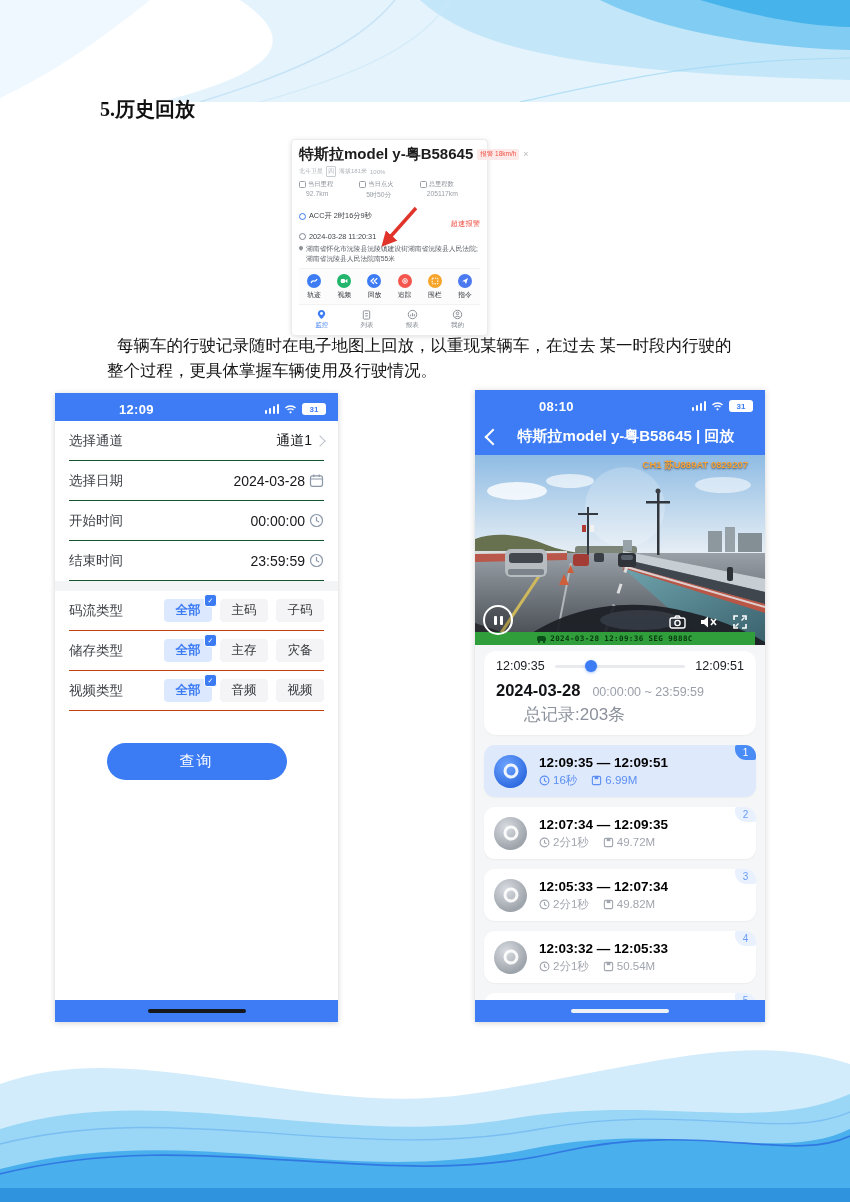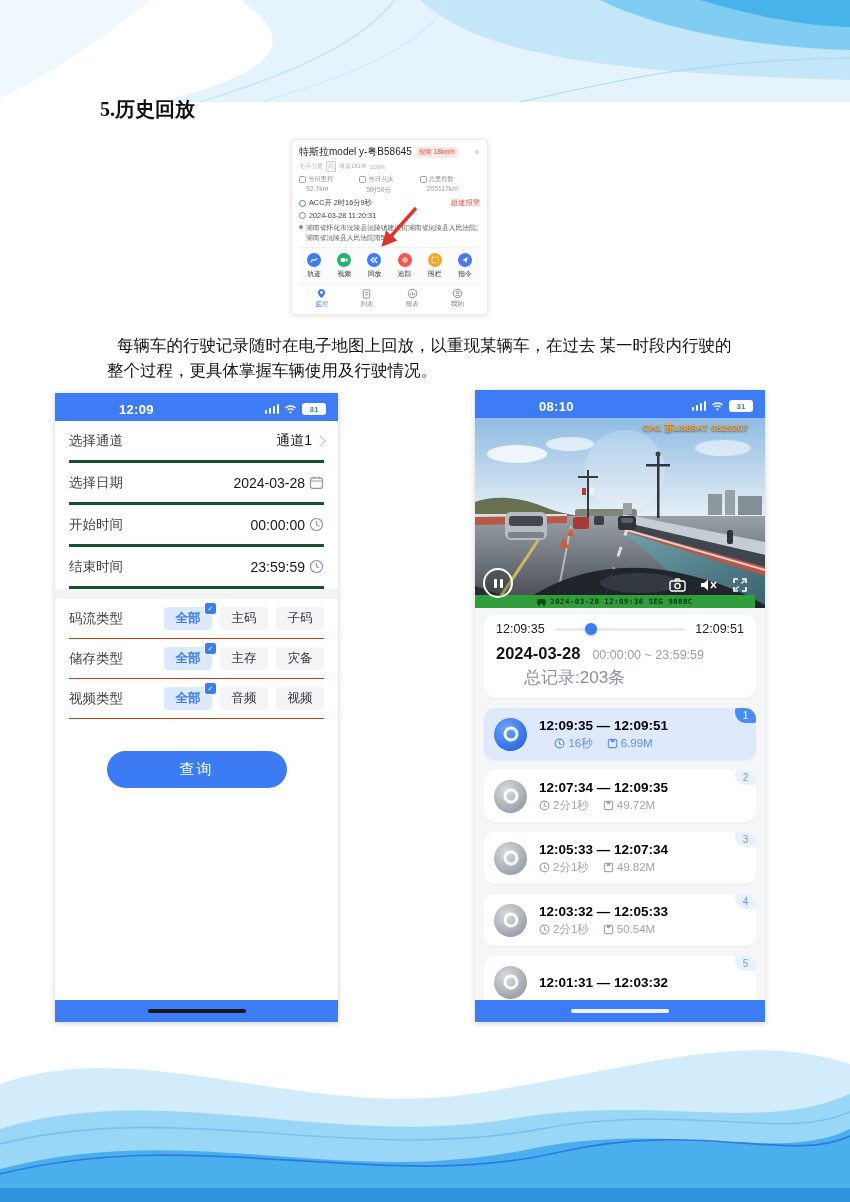--- a/index.html
+++ b/index.html
@@ -14,34 +14,34 @@
 
   
   #doc-title{left:100px;top:96px;font-size:20px;color:#111;font-family:"Liberation Serif","DejaVu Serif",serif;font-weight:600;}
   #doc-para{left:107px;top:333px;width:636px;font-size:16.5px;line-height:1.52;color:#151515;
             font-family:"Liberation Serif","DejaVu Serif",serif;text-indent:0.6em;}
 
   
   #mini{left:291px;top:139px;width:197px;background:#fff;border:1px solid #ececec;border-radius:4px;
         box-shadow:0 1px 5px rgba(0,0,0,.12);padding:5px 7px 3px;box-sizing:border-box;font-size:7px;color:#444;}
   .m-titlerow{display:flex;align-items:center;gap:4px;}
-  .m-title{font-size:10px;font-weight:normal;color:#1c1c1c;white-space:nowrap;text-align:right;}
+  .m-title{font-size:15px;font-weight:bold;color:#1c1c1c;white-space:nowrap;text-align:right;}
   .m-alert{background:#fdе;background:#fdeae8;color:#ef4f43;font-size:6.5px;padding:1px 3px;border-radius:2px;white-space:nowrap;}
   .m-close{margin-left:auto;color:#b9b9b9;font-size:9px;line-height:1;}
   .m-sat{display:flex;align-items:center;gap:3px;color:#aeb2b8;font-size:6px;margin-top:2px;}
   .m-sat .sq{display:inline-block;border:0.5px solid #c9ccd1;border-radius:1px;padding:0 1px;}
   .m-stats{display:flex;margin-top:3px;}
   .m-stat{flex:1;}
   .m-stat .lb{display:flex;align-items:center;gap:2px;color:#8b9097;font-size:6.3px;}
   .m-stat .lb i{width:5px;height:5px;border:0.8px solid #9aa0a7;border-radius:1.5px;display:inline-block;}
   .m-stat .vl{color:#9aa0a7;font-size:6.8px;margin-top:1px;padding-left:7px;}
   .m-line{display:flex;align-items:center;gap:3px;margin-top:3px;color:#3f4247;font-size:7.3px;}
   .dot-ic{width:5px;height:5px;border-radius:50%;border:1px solid #7f8690;display:inline-block;flex:0 0 auto;}
   .dot-ic.blue{border-color:#3b7bf3;}
-  .m-over{margin-left:auto;color:#ef4f43;font-size:7.3px;}
+  .m-over{margin-left:auto;color:#ef4f43;font-size:7.3px;margin-top:16px;}
   .m-addr{display:flex;gap:3px;margin-top:3px;color:#565b62;font-size:6.8px;line-height:1.4;}
   .pin-ic{width:4px;height:4px;border-radius:50% 50% 50% 0;background:#8b9097;transform:rotate(-45deg);margin-top:2px;flex:0 0 auto;}
   .m-actions{display:flex;margin-top:5px;padding:5px 0 4px;background:#fcfcfc;border-top:1px solid #f2f2f2;border-bottom:1px solid #f2f2f2;}
   .m-act{flex:1;display:flex;flex-direction:column;align-items:center;gap:2px;}
   .m-act .cir{width:14px;height:14px;border-radius:50%;display:flex;align-items:center;justify-content:center;}
   .m-act .nm{font-size:6.8px;color:#2f3338;}
   .c-blue{background:#3d7cf4;} .c-green{background:#23b56b;} .c-red{background:#f4564e;}
   .c-orange{background:#f6a42a;} .c-blue2{background:#4a79f0;}
   .m-tabs{display:flex;padding:4px 0 2px;}
   .m-tab{flex:1;display:flex;flex-direction:column;align-items:center;gap:1px;}
@@ -63,21 +63,21 @@
   .backchev{width:10px;height:10px;border-left:2.4px solid #fff;border-bottom:2.4px solid #fff;
             transform:rotate(45deg);flex:0 0 auto;}
   .nav-title{flex:1;text-align:center;font-size:15px;font-weight:bold;white-space:nowrap;overflow:hidden;
              text-overflow:ellipsis;padding:0 6px;}
   .homebar{position:absolute;left:0;bottom:0;width:100%;height:22px;background:#3d7cf4;display:flex;
            align-items:center;justify-content:center;z-index:30;}
   .homebar i{width:98px;height:4.5px;border-radius:3px;display:block;}
 
   
   #phone-left{left:55px;top:393px;width:283px;height:629px;}
-  .form-row{display:flex;align-items:center;height:39px;margin:0 14px;border-bottom:3px solid #14532d;}
+  .form-row{display:flex;align-items:center;height:39px;margin:0 14px;border-bottom:1px solid #14532d;}
   .f-label{font-size:13.5px;color:#3f4349;}
   .f-value{margin-left:auto;font-size:14px;color:#17181b;display:flex;align-items:center;gap:4px;}
   .chev{width:7px;height:7px;border-top:1.6px solid #bcc1ca;border-right:1.6px solid #bcc1ca;transform:rotate(45deg);}
   .sep-band{height:10px;background:#f3f4f6;}
   .type-row{display:flex;align-items:center;height:39px;margin:0 14px;border-bottom:1px solid #c2410c;}
   .chips{margin-left:auto;display:flex;gap:8px;}
   .chip{min-width:48px;height:23px;border-radius:4px;background:#f4f4f6;color:#33363b;font-size:12.5px;
         display:flex;align-items:center;justify-content:center;position:relative;}
   .chip.sel{background:#dbe8fd;color:#3b7bf3;font-weight:bold;}
   .chip.sel::after{content:"✓";position:absolute;top:-5px;right:-5px;width:11px;height:11px;background:#3b7bf3;
@@ -118,21 +118,21 @@
        border-radius:11px;padding-left:10px;box-sizing:border-box;box-shadow:0 1px 2px rgba(0,0,0,.04);}
   .rec.active{background:#dfe9fc;}
   .dome{width:33px;height:33px;border-radius:50%;flex:0 0 auto;position:relative;
         background:radial-gradient(circle at 38% 32%,#d9dde2,#9ea4ab 70%);}
   .rec.active .dome{background:radial-gradient(circle at 38% 32%,#6ea4ff,#2d6ae0 75%);}
   .dome::after{content:"";position:absolute;left:50%;top:50%;transform:translate(-50%,-50%);
         width:9px;height:9px;border-radius:50%;border:3px solid rgba(255,255,255,.9);}
   .rec-main{margin-left:12px;}
   .rec-time{font-size:13.5px;font-weight:bold;color:#000000;}
   .rec-meta{display:flex;align-items:center;gap:14px;margin-top:3px;font-size:11.5px;color:#a0a5ae;}
-  .rec.active .rec-meta{color:#5b8ff2;justify-content:center;}
+  .rec.active .rec-meta{color:#5b8ff2;}
   .rec-meta .mi{display:flex;align-items:center;gap:3px;}
   .rec-badge{position:absolute;top:0;right:0;min-width:21px;height:15px;border-radius:2px 11px 2px 11px;
        background:#e9f1fe;color:#6b9cf5;font-size:10px;display:flex;align-items:center;justify-content:center;}
   .rec.active .rec-badge{background:#4a8cf5;color:#fff;}
 </style>
 </head>
 <body>
 
 <svg id="top-wave" class="abs" width="850" height="102" viewBox="0 0 850 102">
   <path d="M0,0 L150,0 C100,40 50,75 0,98 Z" fill="#eef8fe"></path>
@@ -393,20 +393,24 @@
             <i style="height:8px"></i>
             <i style="height:10px"></i>
           </span>
         <svg width="13" height="10" viewBox="0 0 13 10">
             <path d="M1.5,4 C4,1.4 9,1.4 11.5,4" stroke="#fff" stroke-width="1.4" fill="none"></path>
             <path d="M3.5,6 C5,4.5 8,4.5 9.5,6" stroke="#fff" stroke-width="1.4" fill="none"></path>
             <circle cx="6.5" cy="8.3" r="1.1" fill="#fff"></circle>
           </svg>
         <span class="batt">31</span>
       </span>
+    </div>
+    <div class="navbar" style="height:37px;">
+      <span class="backchev"></span>
+      <span class="nav-title">特斯拉model y-粤B58645 | 回放</span>
     </div>
   </div>
 
   <div id="video">
     <svg width="290" height="190" viewBox="0 0 290 190" preserveAspectRatio="none">
       <defs>
         <linearGradient id="skyG" x1="0" y1="0" x2="0" y2="1">
             <stop offset="0" stop-color="#8fbce4"></stop>
             <stop offset="1" stop-color="#e8eff5"></stop>
           </linearGradient>

